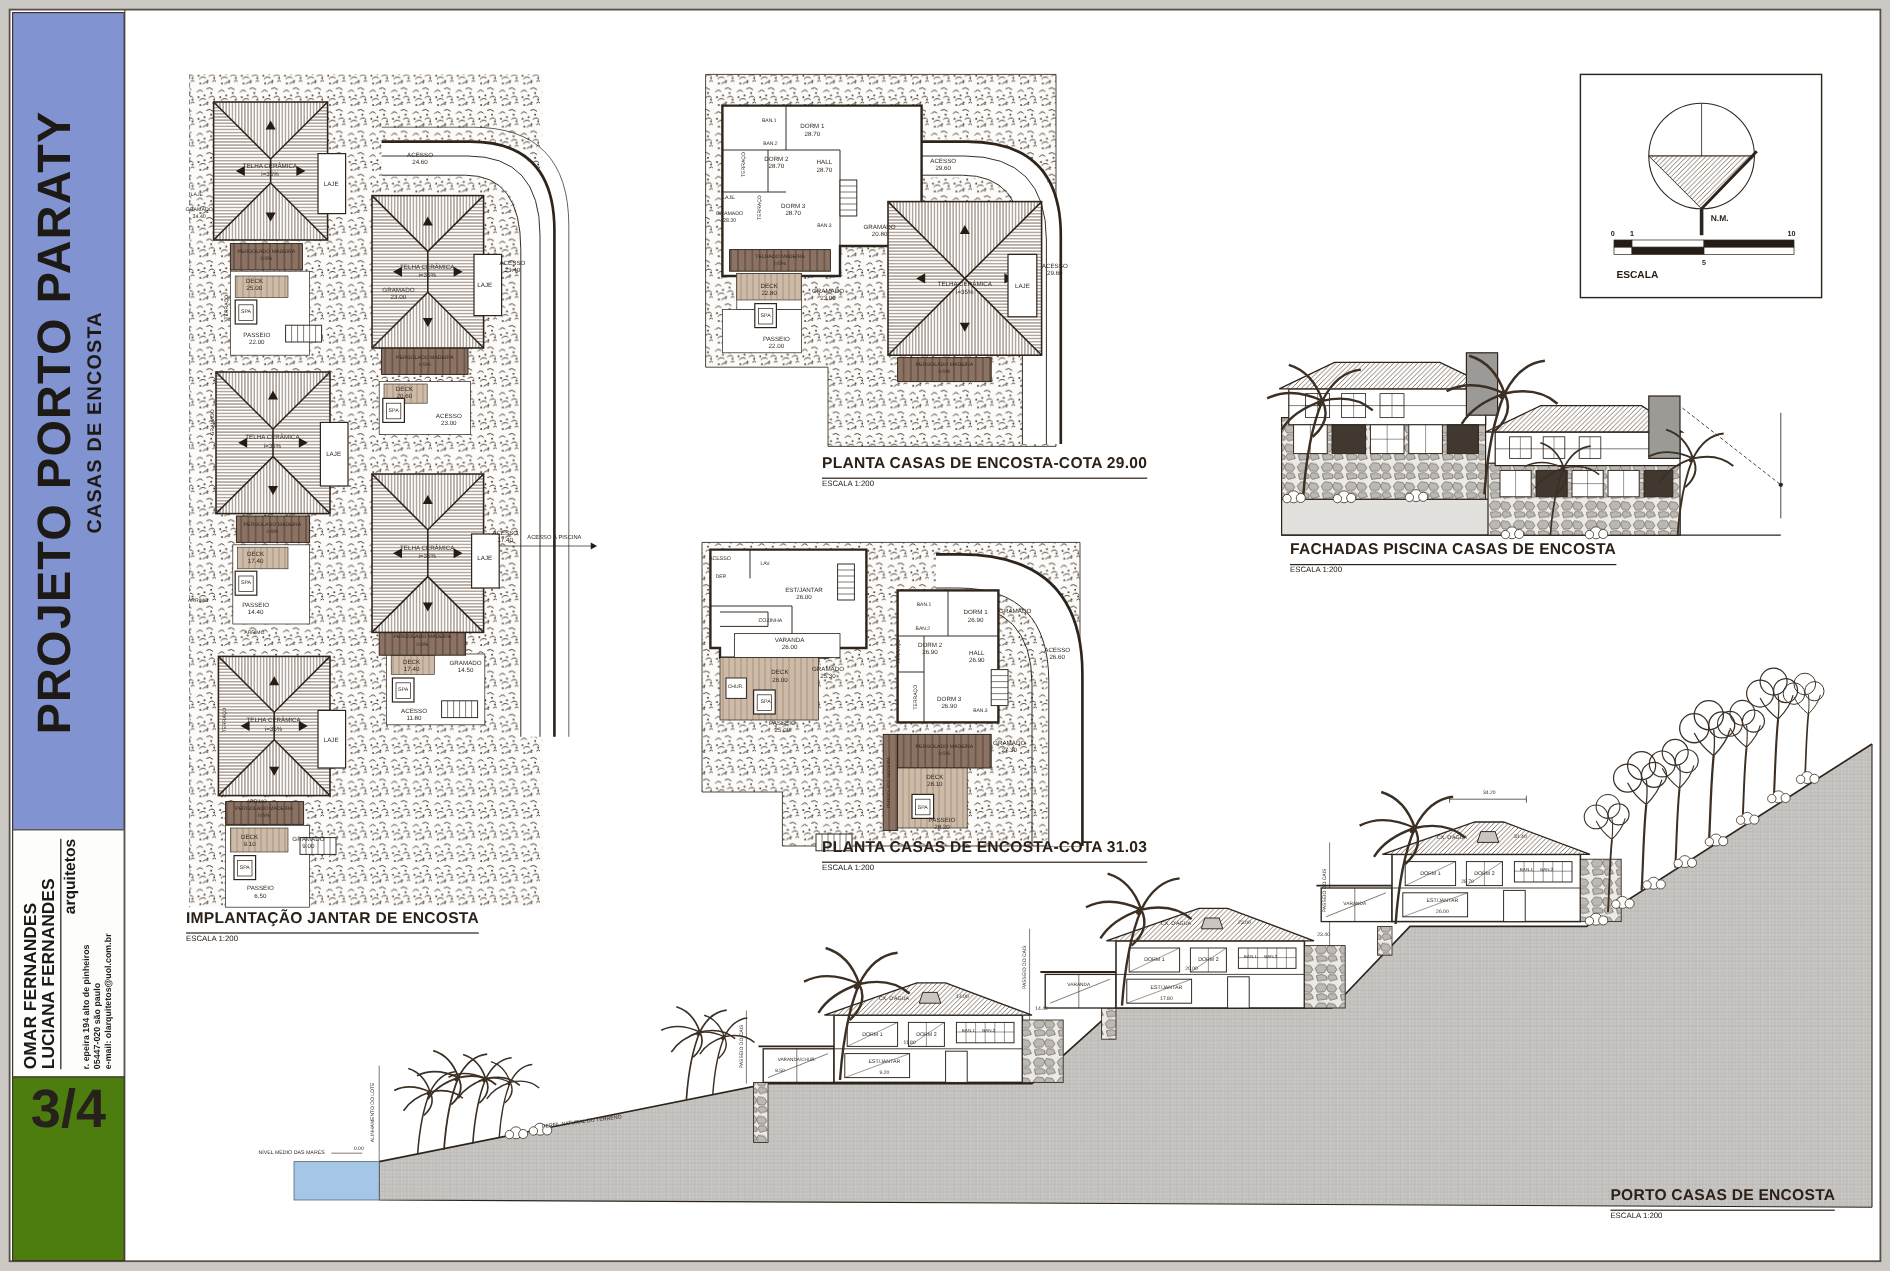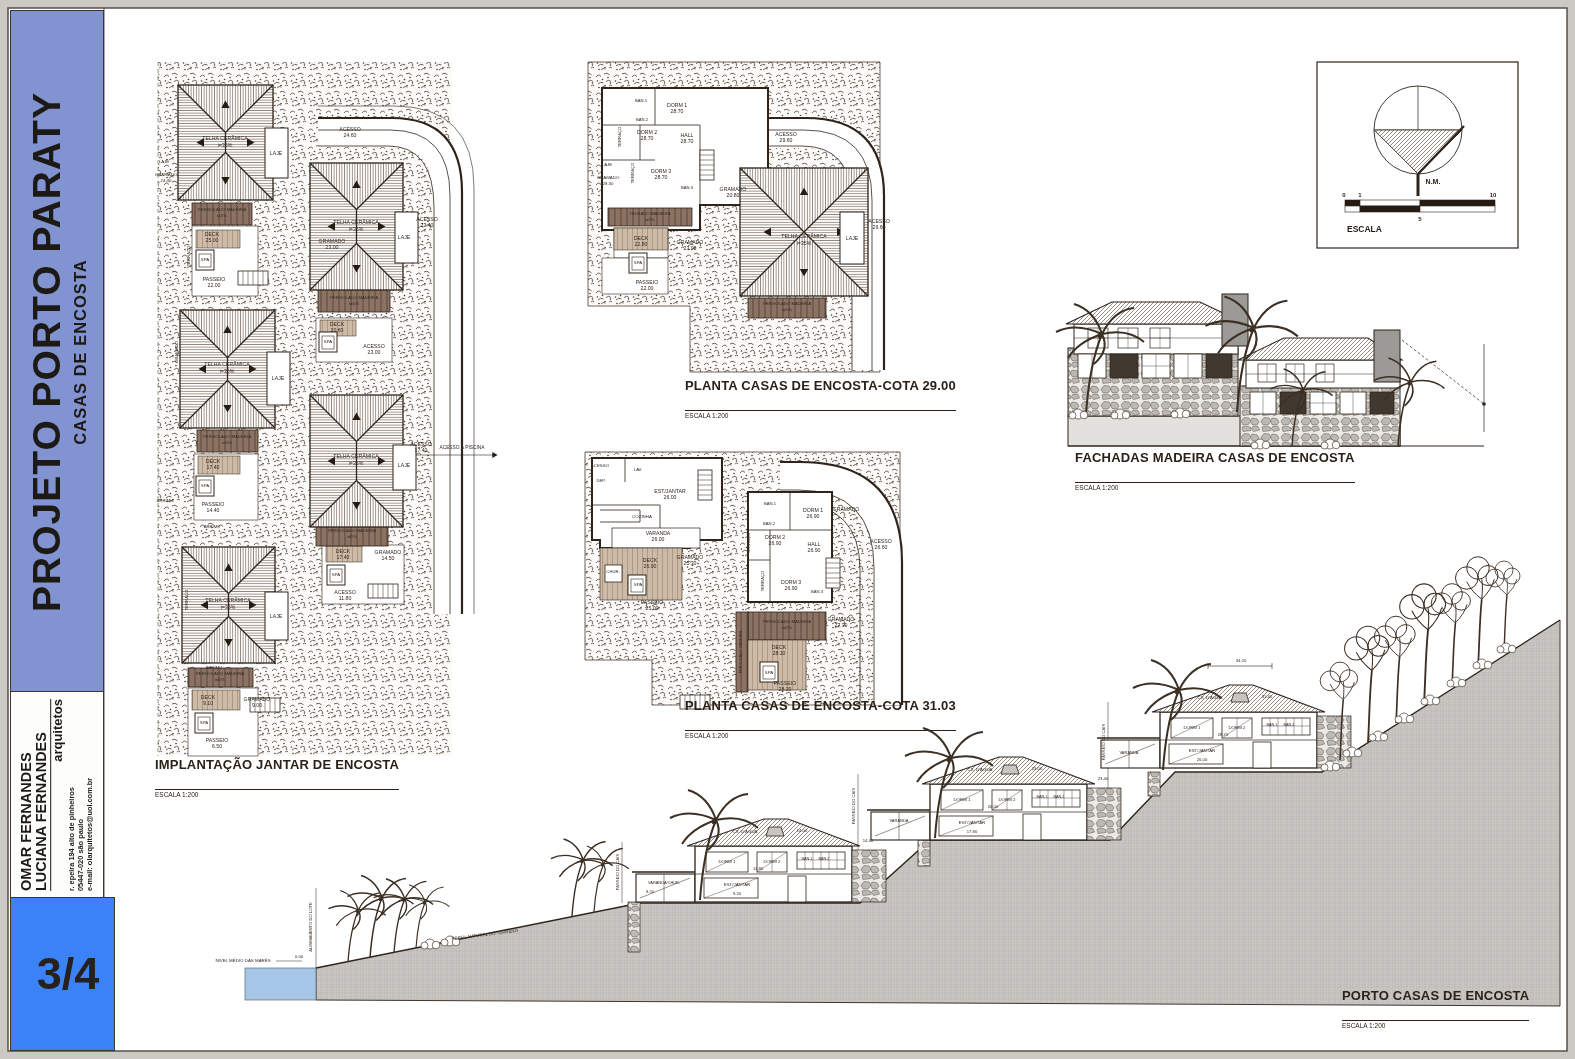--- a/index.html
+++ b/index.html
@@ -1,31 +1,31 @@
 <!DOCTYPE html>
 <html><head>
 <meta charset="utf-8">
 <style>
   html,body{margin:0;padding:0;background:#ccc9c4;font-family:"Liberation Sans",sans-serif;}
   #stage{position:relative;width:1575px;height:1059px;overflow:hidden;}
   #sheet-svg{position:absolute;left:0;top:0;}
   .ov{position:absolute;z-index:5;color:#2b2118;}
-  .dtitle{font-weight:bold;font-size:13px;letter-spacing:.2px;border-bottom:1.6px solid #2b2118;padding-bottom:17px;white-space:nowrap;width:max-content;}
+  .dtitle{font-weight:bold;font-size:13px;letter-spacing:.2px;border-bottom:1.6px solid #2b2118;padding-bottom:5px;white-space:nowrap;width:max-content;}
   .dscale{font-size:6.5px;margin-top:1px;}
   .band{position:absolute;left:10px;top:10px;width:92px;height:681px;background:#8193d0;border:1px solid #3c362e;z-index:4;}
   .rot{position:absolute;left:50%;top:50%;transform:translate(-50%,-50%) rotate(-90deg);text-align:center;color:#1d1a16;}
   .proj-title{font-size:39px;font-weight:bold;white-space:nowrap;letter-spacing:1px;}
   .proj-sub{font-size:16.5px;font-weight:bold;letter-spacing:1px;margin-top:2px;}
   .archbox{position:absolute;left:10px;top:691px;width:92px;height:206px;background:#fdfdfc;border:1px solid #3c362e;z-index:4;}
   .archrot{width:192px;color:#1d1a16;text-align:left;}
   .aname{font-size:14.5px;font-weight:bold;line-height:1.02;white-space:nowrap;}
   .aname2{border-bottom:1.4px solid #1d1a16;padding-bottom:1px;}
   .aprof{font-size:13px;font-weight:bold;text-align:right;line-height:1.1;}
   .aaddr{font-size:7.4px;font-weight:bold;line-height:1.25;white-space:nowrap;margin-top:2px;}
-  .pagebox{position:absolute;left:10px;top:897px;width:92px;height:152px;background:#3b82f6;border:1px solid #3c362e;display:flex;align-items:center;justify-content:center;z-index:4;padding-left:11px;}
+  .pagebox{position:absolute;left:10px;top:897px;width:92px;height:152px;background:#4d7c0f;border:1px solid #3c362e;display:flex;align-items:flex-start;justify-content:center;z-index:4;}
   .pagenum{font-size:45px;font-weight:bold;color:#26211c;}
 </style>
 </head>
 <body>
 
 <div id="stage">
 
 <svg id="sheet-svg" width="1575" height="1059" viewBox="0 0 1575 1059" style="font-family:'Liberation Sans',sans-serif;">
   <defs>
     <pattern id="hH" width="8" height="2.6" patternUnits="userSpaceOnUse">
@@ -632,21 +632,21 @@
   </div>
   <div class="ov" style="left:685px;top:378px;">
     <div class="dtitle">PLANTA CASAS DE ENCOSTA-COTA 29.00</div>
     <div class="dscale">ESCALA 1:200</div>
   </div>
   <div class="ov" style="left:685px;top:698px;">
     <div class="dtitle">PLANTA CASAS DE ENCOSTA-COTA 31.03</div>
     <div class="dscale">ESCALA 1:200</div>
   </div>
   <div class="ov" style="left:1075px;top:450px;">
-    <div class="dtitle">FACHADAS MADEIRA CASAS DE ENCOSTA</div>
+    <div class="dtitle">FACHADAS PISCINA CASAS DE ENCOSTA</div>
     <div class="dscale">ESCALA 1:200</div>
   </div>
   <div class="ov" style="left:1342px;top:988px;">
     <div class="dtitle">PORTO CASAS DE ENCOSTA</div>
     <div class="dscale">ESCALA 1:200</div>
   </div>
 
   <div class="band">
     <div class="rot">
       <div class="proj-title">PROJETO PORTO PARATY</div>

